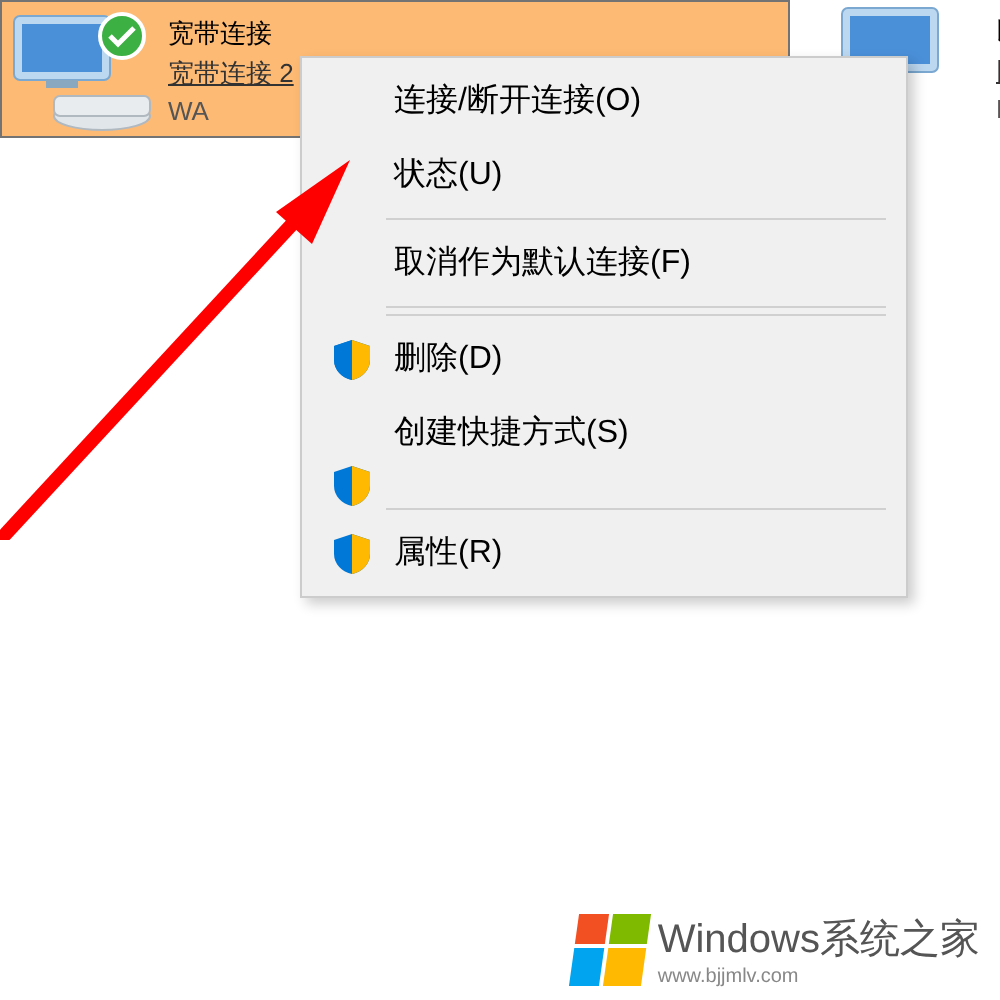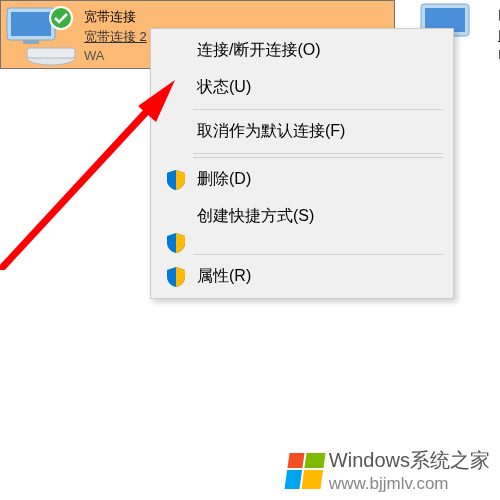--- a/index.html
+++ b/index.html
@@ -191,15 +191,15 @@
 
 <div class="watermark">
   <div class="win-logo">
     <span class="q1"></span>
       <span class="q2"></span>
       <span class="q3"></span>
       <span class="q4"></span>
   </div>
   <div>
     <div>Windows系统之家</div>
-    <div style="font-size:17px;color:#888">www.bjjmlv.com</div>
+    <div style="font-size:10px;color:#888">www.bjjmlv.com</div>
   </div>
 </div>
 
 </body></html>

